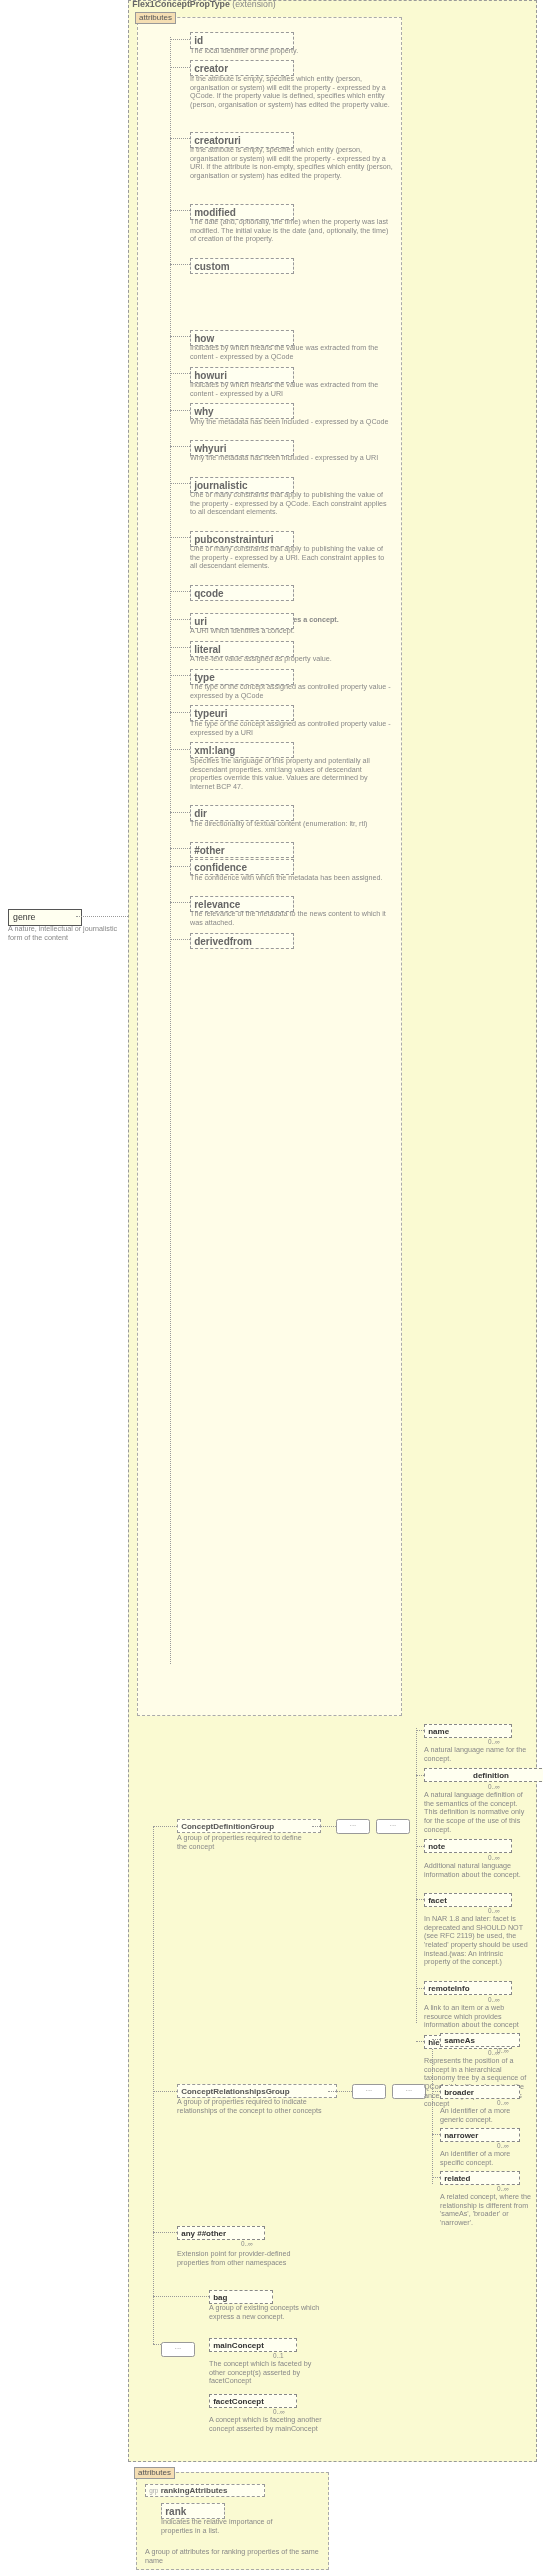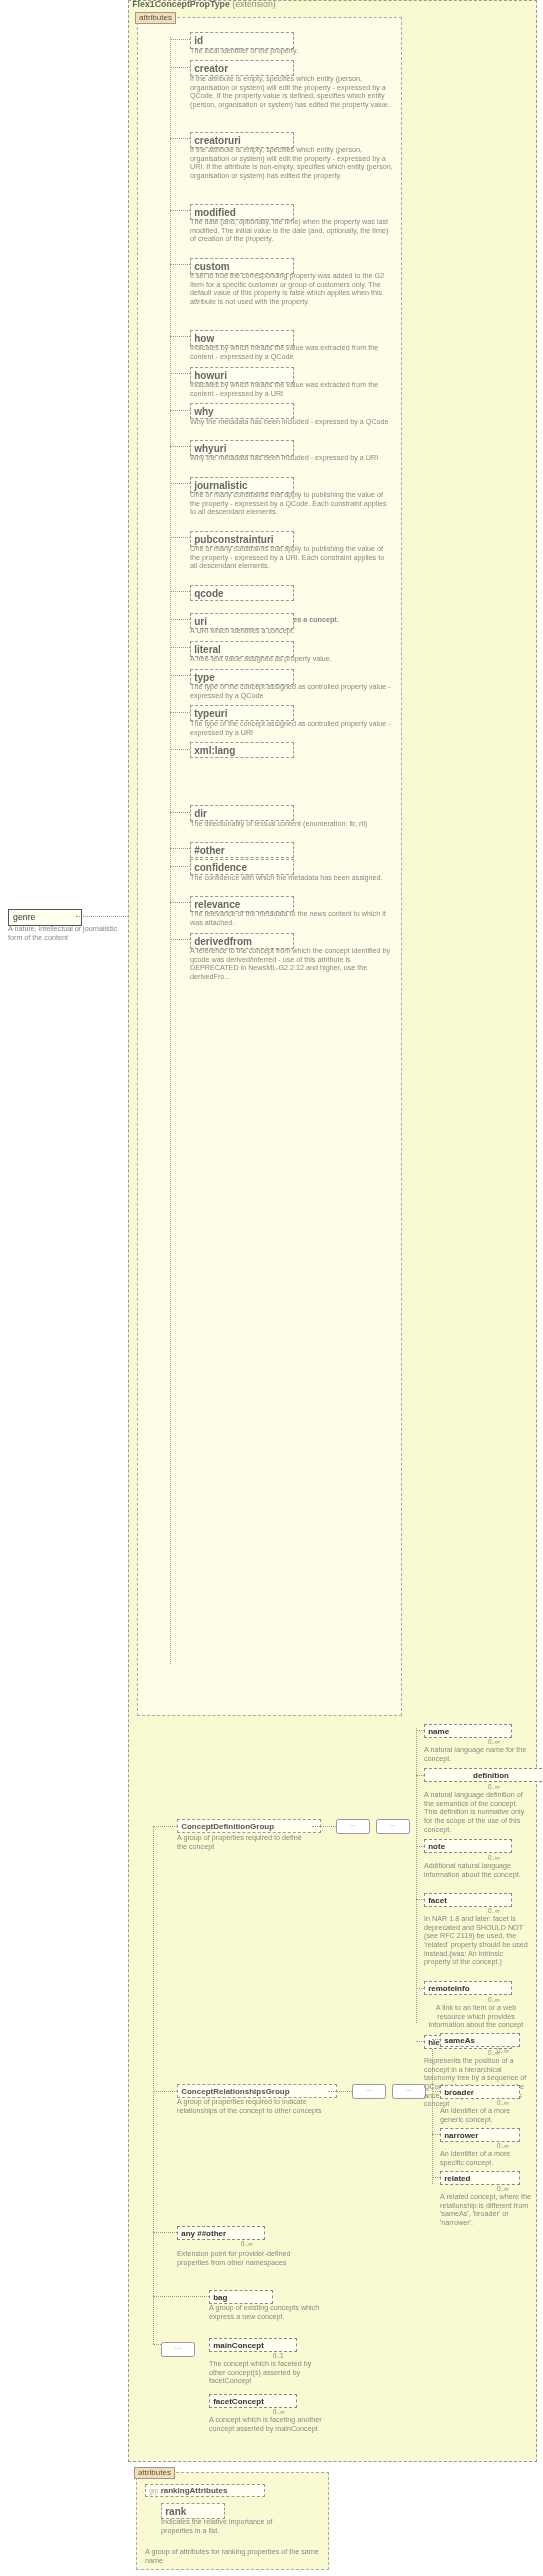--- a/index.html
+++ b/index.html
@@ -49,21 +49,20 @@
         <div class="conn" style="left: 32px; top: 49px; width: 20px;"></div>
         <div class="attr-desc" style="top: 57px;">If the attribute is empty, specifies which entity (person, organisation or system) will edit the property - expressed by a QCode. If the property value is defined, specifies which entity (person, organisation or system) has edited the property value.</div>
         <div class="attr-box" style="top: 114px;">creatoruri</div>
         <div class="conn" style="left: 32px; top: 120px; width: 20px;"></div>
         <div class="attr-desc" style="top: 128px;">If the attribute is empty, specifies which entity (person, organisation or system) will edit the property - expressed by a URI. If the attribute is non-empty, specifies which entity (person, organisation or system) has edited the property.</div>
         <div class="attr-box" style="top: 186px;">modified</div>
         <div class="conn" style="left: 32px; top: 192px; width: 20px;"></div>
         <div class="attr-desc" style="top: 200px;">The date (and, optionally, the time) when the property was last modified. The initial value is the date (and, optionally, the time) of creation of the property.</div>
         <div class="attr-box" style="top: 240px;">custom</div>
         <div class="conn" style="left: 32px; top: 246px; width: 20px;"></div>
-        <div class="attr-desc" style="top: 254px;">If set to true the corresponding property was added to the G2 Item for a specific customer or group of customers only. The default value of this property is false which applies when this attribute is not used with the property.</div>
         <div class="attr-box" style="top: 312px;">how</div>
         <div class="conn" style="left: 32px; top: 318px; width: 20px;"></div>
         <div class="attr-desc" style="top: 326px;">Indicates by which means the value was extracted from the content - expressed by a QCode</div>
         <div class="attr-box" style="top: 349px;">howuri</div>
         <div class="conn" style="left: 32px; top: 355px; width: 20px;"></div>
         <div class="attr-desc" style="top: 363px;">Indicates by which means the value was extracted from the content - expressed by a URI</div>
         <div class="attr-box" style="top: 385px;">why</div>
         <div class="conn" style="left: 32px; top: 392px; width: 20px;"></div>
         <div class="attr-desc" style="top: 400px;">Why the metadata has been included - expressed by a QCode</div>
         <div class="attr-box" style="top: 422px;">whyuri</div>
@@ -85,34 +84,34 @@
         <div class="conn" style="left: 32px; top: 629px; width: 20px;"></div>
         <div class="attr-desc" style="top: 637px;">A free-text value assigned as property value.</div>
         <div class="attr-box" style="top: 651px;">type</div>
         <div class="conn" style="left: 32px; top: 657px; width: 20px;"></div>
         <div class="attr-desc" style="top: 665px;">The type of the concept assigned as controlled property value - expressed by a QCode</div>
         <div class="attr-box" style="top: 687px;">typeuri</div>
         <div class="conn" style="left: 32px; top: 694px; width: 20px;"></div>
         <div class="attr-desc" style="top: 702px;">The type of the concept assigned as controlled property value - expressed by a URI</div>
         <div class="attr-box" style="top: 724px;">xml:lang</div>
         <div class="conn" style="left: 32px; top: 731px; width: 20px;"></div>
+        <div class="attr-desc" style="top: 739px;">Specifies the language of this property and potentially all descendant properties. xml:lang values of descendant properties override this value. Values are determined by Internet BCP 47.</div>
         <div class="attr-box" style="top: 787px;">dir</div>
         <div class="conn" style="left: 32px; top: 794px; width: 20px;"></div>
         <div class="attr-desc" style="top: 802px;">The directionality of textual content (enumeration: ltr, rtl)</div>
         <div class="attr-box" style="top: 824px;">#other</div>
         <div class="conn" style="left: 32px; top: 830px; width: 20px;"></div>
         <div class="attr-box" style="top: 841px;">confidence</div>
         <div class="conn" style="left: 32px; top: 848px; width: 20px;"></div>
         <div class="attr-desc" style="top: 856px;">The confidence with which the metadata has been assigned.</div>
         <div class="attr-box" style="top: 878px;">relevance</div>
         <div class="conn" style="left: 32px; top: 884px; width: 20px;"></div>
         <div class="attr-desc" style="top: 892px;">The relevance of the metadata to the news content to which it was attached.</div>
         <div class="attr-box" style="top: 915px;">derivedfrom</div>
         <div class="conn" style="left: 32px; top: 921px; width: 20px;"></div>
-        <div class="attr-desc" style="top: 929px;">A reference to the concept from which the concept identified by qcode was derived/inferred - use of this attribute is DEPRECATED in NewsML-G2 2.12 and higher, use the derivedFro...</div>
       </div>
 
     <div class="group-box" style="left:48px;top:1818px;width:136px">ConceptDefinitionGroup</div>
     <div class="group-desc" style="left:48px;top:1833px;width:136px">A group of properties required to define the concept</div>
     <div class="conn" style="left:183px;top:1825px;width:24px"></div>
     <div class="seq-box" style="left:207px;top:1818px">···</div>
     <div class="seq-box" style="left:247px;top:1818px">···</div>
     <div class="vconn" style="left:287px;top:1727px;height:295px"></div>
 
     <div class="group-box" style="left:48px;top:2083px;width:152px">ConceptRelationshipsGroup</div>
@@ -156,21 +155,21 @@
       <div class="card" style="left: 359px; top: 1853px;">0..∞</div>
       <div class="conn" style="left: 287px; top: 1845px; width: 8px;"></div>
       <div class="elem-desc" style="left: 295px; top: 1861px; width: 104px;">Additional natural language information about the concept.</div>
       <div class="elem-box opt" style="left: 295px; top: 1892px; width: 80px;">facet</div>
       <div class="card" style="left: 359px; top: 1906px;">0..∞</div>
       <div class="conn" style="left: 287px; top: 1898px; width: 8px;"></div>
       <div class="elem-desc" style="left: 295px; top: 1914px; width: 104px;">In NAR 1.8 and later: facet is deprecated and SHOULD NOT (see RFC 2119) be used, the 'related' property should be used instead.(was: An intrinsic property of the concept.)</div>
       <div class="elem-box opt" style="left: 295px; top: 1980px; width: 80px;">remoteInfo</div>
       <div class="card" style="left: 359px; top: 1995px;">0..∞</div>
       <div class="conn" style="left: 287px; top: 1987px; width: 8px;"></div>
-      <div class="elem-desc" style="left: 295px; top: 2003px; width: 104px; text-align: center;">A link to an item or a web resource which provides information about the concept</div>
+      <div class="elem-desc" style="left: 295px; top: 2003px; width: 104px;">A link to an item or a web resource which provides information about the concept</div>
       <div class="elem-box opt" style="left: 295px; top: 2034px; width: 80px;">hierarchyInfo</div>
       <div class="card" style="left: 359px; top: 2048px;">0..∞</div>
       <div class="conn" style="left: 287px; top: 2040px; width: 8px;"></div>
       <div class="elem-desc" style="left: 295px; top: 2056px; width: 104px;">Represents the position of a concept in a hierarchical taxonomy tree by a sequence of QCode tokens representing the ancestor concepts and this concept</div>
       <div class="elem-box opt" style="left: 311px; top: 2032px; width: 72px;">sameAs</div>
       <div class="card" style="left: 368px; top: 2046px;">0..∞</div>
       <div class="conn" style="left: 303px; top: 2038px; width: 8px;"></div>
       <div class="elem-desc" style="left: 311px; top: 2054px; width: 92px; margin-top: 28px;">An identifier of a concept with equivalent semantics</div>
       <div class="elem-box opt" style="left: 311px; top: 2084px; width: 72px;">broader</div>
       <div class="card" style="left: 368px; top: 2098px;">0..∞</div>

